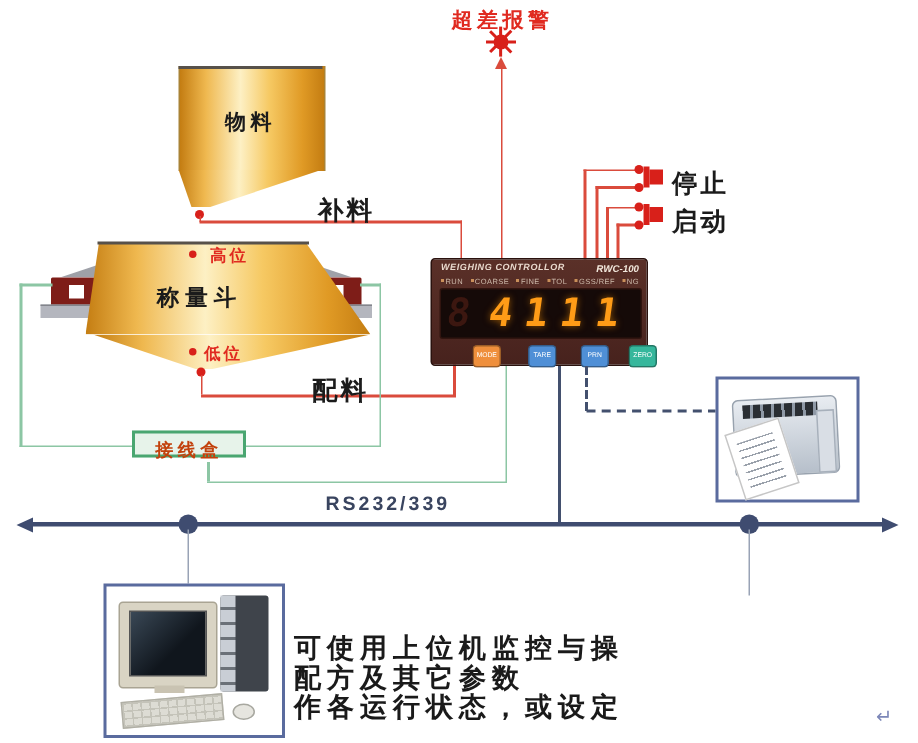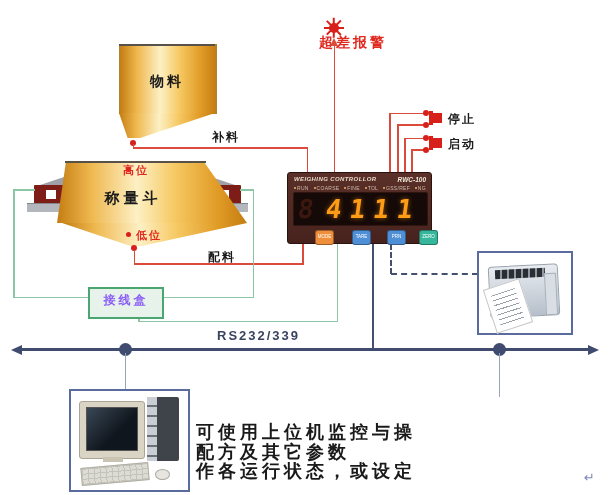--- a/index.html
+++ b/index.html
@@ -8,38 +8,38 @@
   .abs{position:absolute;}
   .h{position:absolute;height:1.5px;}
   .v{position:absolute;width:1.5px;}
   .red{background:#da4b3c;}
   .green{background:#8cc6a4;}
   .navy{background:#43506e;}
   .gray{background:#99a3b6;}
   .dot{position:absolute;width:6px;height:6px;border-radius:50%;background:#d8201a;}
   .sdot{position:absolute;width:5px;height:5px;border-radius:50%;background:#d8201a;}
   .node{position:absolute;width:13px;height:13px;border-radius:50%;background:#3f4c70;}
-  .lbl{position:absolute;color:#1b1b1b;font-weight:700;font-size:12px;letter-spacing:2px;white-space:nowrap;}
+  .lbl{position:absolute;color:#1b1b1b;font-weight:700;font-size:17px;letter-spacing:2px;white-space:nowrap;}
   .rlbl{position:absolute;color:#e02a20;font-weight:700;font-size:11px;letter-spacing:2px;white-space:nowrap;}
   .hopper-grad{background:linear-gradient(90deg,#c47d12 0%,#efb84f 18%,#fdf0c4 42%,#f6c963 62%,#e09a25 85%,#c47d12 100%);}
   .cell-body{position:absolute;background:#7e1d18;border-radius:1px;}
   .cell-base{position:absolute;background:#b4b6be;border-top:1px solid #83858c;}
   .devbox{position:absolute;border:2px solid #5a6b9e;background:#fff;}
   .ind{font-size:5px;color:#cfbbac;letter-spacing:.3px;white-space:nowrap;}
   .ind::before{content:"";display:inline-block;width:2px;height:2px;background:#c98f5a;margin-right:1px;vertical-align:1px;}
   .key{position:absolute;top:57px;width:17px;height:13px;border-radius:3px;border:1px solid rgba(0,0,0,.35);
        color:#fff;font-size:4.5px;text-align:center;line-height:12px;letter-spacing:0;overflow:hidden;}
   .seg{font-family:"DejaVu Sans Mono",monospace;font-weight:700;transform:skewX(-8deg);display:inline-block;}
 </style>
 </head>
 <body>
 
 <div class="stage">
 
-  <div class="abs lbl" style="left:283px;top:5px;width:104px;text-align:right;font-size:14px;letter-spacing:3px;color:#e02a20;margin-top:29px;">超差报警</div>
+  <div class="abs lbl" style="left:283px;top:5px;width:104px;text-align:center;font-size:14px;letter-spacing:3px;color:#e02a20;">超差报警</div>
   <div class="abs" style="left:324px;top:18px;width:20px;height:20px;">
     <div class="abs" style="left:0;top:9.25px;width:20px;height:1.5px;background:#d8201a;"></div>
     <div class="abs" style="left:0;top:9.25px;width:20px;height:1.5px;background:#d8201a;transform:rotate(45deg);"></div>
     <div class="abs" style="left:0;top:9.25px;width:20px;height:1.5px;background:#d8201a;transform:rotate(90deg);"></div>
     <div class="abs" style="left:0;top:9.25px;width:20px;height:1.5px;background:#d8201a;transform:rotate(135deg);"></div>
     <div class="abs" style="left:5px;top:5px;width:10px;height:10px;border-radius:50%;background:#d8201a;"></div>
   </div>
   <div class="abs" style="left:330px;top:38px;width:0;height:0;border-left:4px solid transparent;border-right:4px solid transparent;border-bottom:8px solid #da4b3c;"></div>
   <div class="v red" style="left:333.5px;top:45px;height:127px;"></div>
 
@@ -62,42 +62,42 @@
   <div class="abs" style="left:199px;top:173px;width:36px;height:12px;background:#9fa1a8;clip-path:polygon(0 0,100% 100%,0 100%);"></div>
   <div class="cell-body" style="left:211px;top:185px;width:30px;height:19px;"></div>
   <div class="abs" style="left:219px;top:190px;width:10px;height:9px;background:#fff;"></div>
   <div class="cell-base" style="left:201px;top:203px;width:47px;height:8px;"></div>
 
   <div class="abs hopper-grad" style="left:57px;top:162px;width:190px;height:61px;clip-path:polygon(4.7% 0,77.4% 0,100% 100%,0 100%);"></div>
   <div class="abs" style="left:65px;top:161px;width:141px;height:1.5px;background:#57514a;"></div>
   <div class="abs hopper-grad" style="left:62px;top:223px;width:185px;height:23px;clip-path:polygon(0 0,100% 0,43% 100%,37% 100%);"></div>
   <div class="abs lbl" style="left:83px;top:189px;width:100px;text-align:center;font-size:15px;letter-spacing:4px;">称量斗</div>
   <div class="sdot" style="left:126px;top:167px;"></div>
-  <div class="rlbl" style="left:123px;top:163px;">高位</div>
+  <div class="rlbl" style="left:140px;top:163px;">高位</div>
   <div class="sdot" style="left:126px;top:232px;"></div>
   <div class="rlbl" style="left:136px;top:228px;">低位</div>
 
   <div class="dot" style="left:131px;top:245px;"></div>
   <div class="v red" style="left:133.5px;top:250px;height:13px;"></div>
   <div class="h red" style="left:133.5px;top:263px;width:170px;"></div>
   <div class="v red" style="left:302px;top:243px;height:21px;"></div>
   <div class="abs lbl" style="left:208px;top:249px;">配料</div>
 
   <div class="h green" style="left:13px;top:189px;width:22px;"></div>
   <div class="v green" style="left:13px;top:189px;height:109px;"></div>
   <div class="h green" style="left:13px;top:296.5px;width:75px;"></div>
   <div class="h green" style="left:240px;top:189px;width:14px;"></div>
   <div class="v green" style="left:252.5px;top:189px;height:109px;"></div>
   <div class="h green" style="left:163px;top:296.5px;width:91px;"></div>
   <div class="v green" style="left:138px;top:308px;height:13px;"></div>
   <div class="h green" style="left:138px;top:320.5px;width:200px;"></div>
   <div class="v green" style="left:336.5px;top:244px;height:78px;"></div>
 
-  <div class="abs" style="left:88px;top:287px;width:76px;height:32px;border:2px solid #4aa671;background:#e7f3ea;
-       color:#8b5cf6;font-weight:700;font-size:12px;letter-spacing:3px;text-align:center;line-height:22px;box-sizing:border-box;">接线盒</div>
+  <div class="abs" style="left:88px;top:287px;width:76px;height:18px;border:2px solid #4aa671;background:#e7f3ea;
+       color:#c2410c;font-weight:700;font-size:12px;letter-spacing:3px;text-align:center;line-height:22px;box-sizing:border-box;">接线盒</div>
 
   <div class="h red" style="left:389px;top:112.5px;width:36px;"></div>
   <div class="v red" style="left:389px;top:112.5px;height:60px;"></div>
   <div class="h red" style="left:397px;top:124px;width:28px;"></div>
   <div class="v red" style="left:397px;top:124px;height:48px;"></div>
   <div class="h red" style="left:404px;top:137.5px;width:21px;"></div>
   <div class="v red" style="left:404px;top:137.5px;height:35px;"></div>
   <div class="h red" style="left:411px;top:149px;width:14px;"></div>
   <div class="v red" style="left:411px;top:149px;height:23px;"></div>
 

